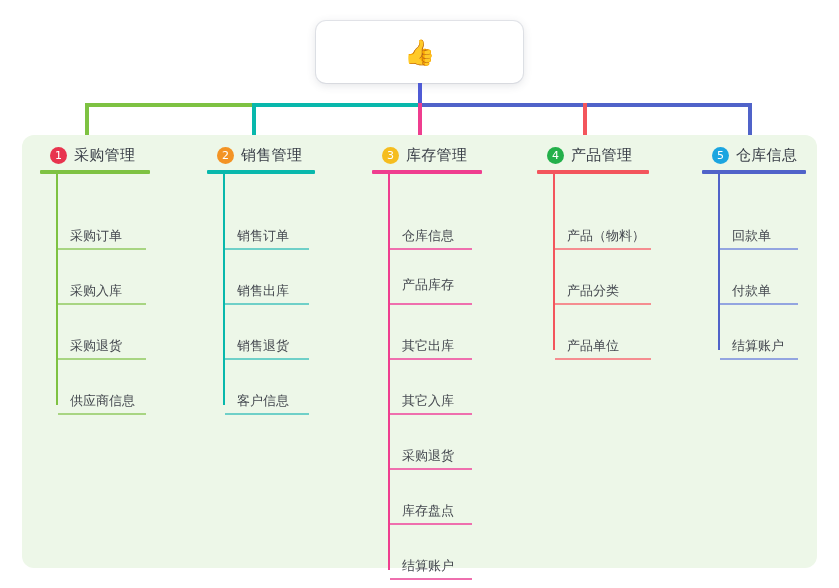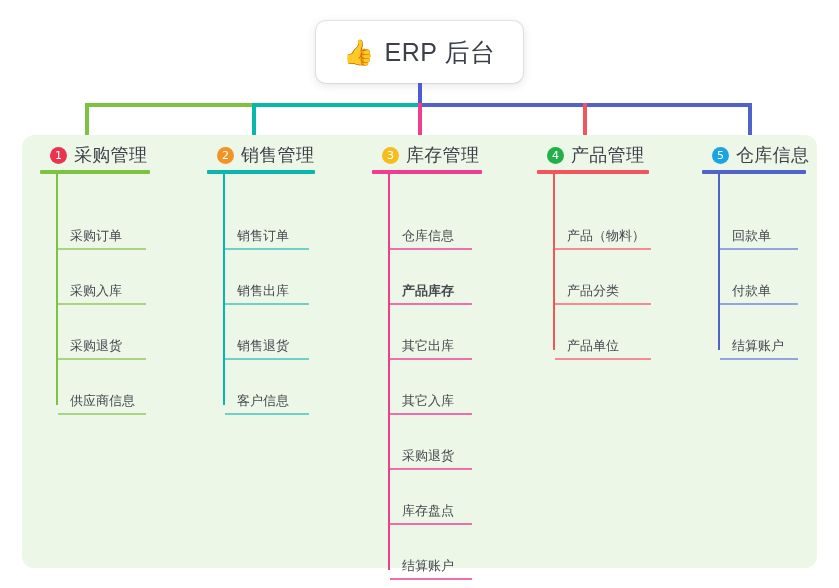--- a/index.html
+++ b/index.html
@@ -64,21 +64,21 @@
     height:26px;padding-left:14px;
   }
   .badge{
     width:17px;height:17px;border-radius:50%;
     display:flex;align-items:center;justify-content:center;
     color:#ffffff;font-size:11px;line-height:1;
     flex:0 0 auto;
     font-family:"DejaVu Sans",sans-serif;
   }
   .head-text{
-    font-size:18px;color:#3b4049;white-space:nowrap;letter-spacing:.3px;
+    font-size:15px;color:#3b4049;white-space:nowrap;letter-spacing:.3px;
   }
   .head-rule{
     position:absolute;left:4px;
     height:4px;border-radius:1px;
   }
   
   .spine{position:absolute;left:20px;width:2px;}
   .leaf-label{
     position:absolute;
     font-size:13px;color:#44484f;white-space:nowrap;
@@ -90,21 +90,20 @@
   }
 </style>
 </head>
 <body>
 
 <div id="root">
 
   <div class="title-card">
     <div class="title-inner">
       <span class="title-emoji">👍</span>
-      <span class="title-text">ERP 后台</span>
     </div>
   </div>
 
   <div class="ln" id="trunk"></div>
   <div class="ln" id="bus-green"></div>
   <div class="ln" id="bus-teal"></div>
   <div class="ln" id="bus-blue"></div>
   <div class="ln" id="drop1"></div>
   <div class="ln" id="drop2"></div>
   <div class="ln" id="drop3"></div>
@@ -148,21 +147,21 @@
       </div>
       <div class="col" style="left: 368px;">
         <div class="col-head">
           <span class="badge" style="background: rgb(245, 189, 31);">3</span>
           <span class="head-text">库存管理</span>
         </div>
         <div class="head-rule" style="top: 28px; width: 110px; background: rgb(239, 62, 143);"></div>
         <div class="spine" style="top: 30px; height: 398px; background: rgb(239, 62, 143);"></div>
         <div class="leaf-label" style="top: 85px;">仓库信息</div>
         <div class="leaf-rule" style="top: 106px; width: 82px; background: rgb(239, 111, 174);"></div>
-        <div class="leaf-label" style="top: 140px; font-weight: bold;">产品库存</div>
+        <div class="leaf-label" style="top: 134px;">产品库存</div>
         <div class="leaf-rule" style="top: 161px; width: 82px; background: rgb(239, 111, 174);"></div>
         <div class="leaf-label" style="top: 195px;">其它出库</div>
         <div class="leaf-rule" style="top: 216px; width: 82px; background: rgb(239, 111, 174);"></div>
         <div class="leaf-label" style="top: 250px;">其它入库</div>
         <div class="leaf-rule" style="top: 271px; width: 82px; background: rgb(239, 111, 174);"></div>
         <div class="leaf-label" style="top: 305px;">采购退货</div>
         <div class="leaf-rule" style="top: 326px; width: 82px; background: rgb(239, 111, 174);"></div>
         <div class="leaf-label" style="top: 360px;">库存盘点</div>
         <div class="leaf-rule" style="top: 381px; width: 82px; background: rgb(239, 111, 174);"></div>
         <div class="leaf-label" style="top: 415px;">结算账户</div>

